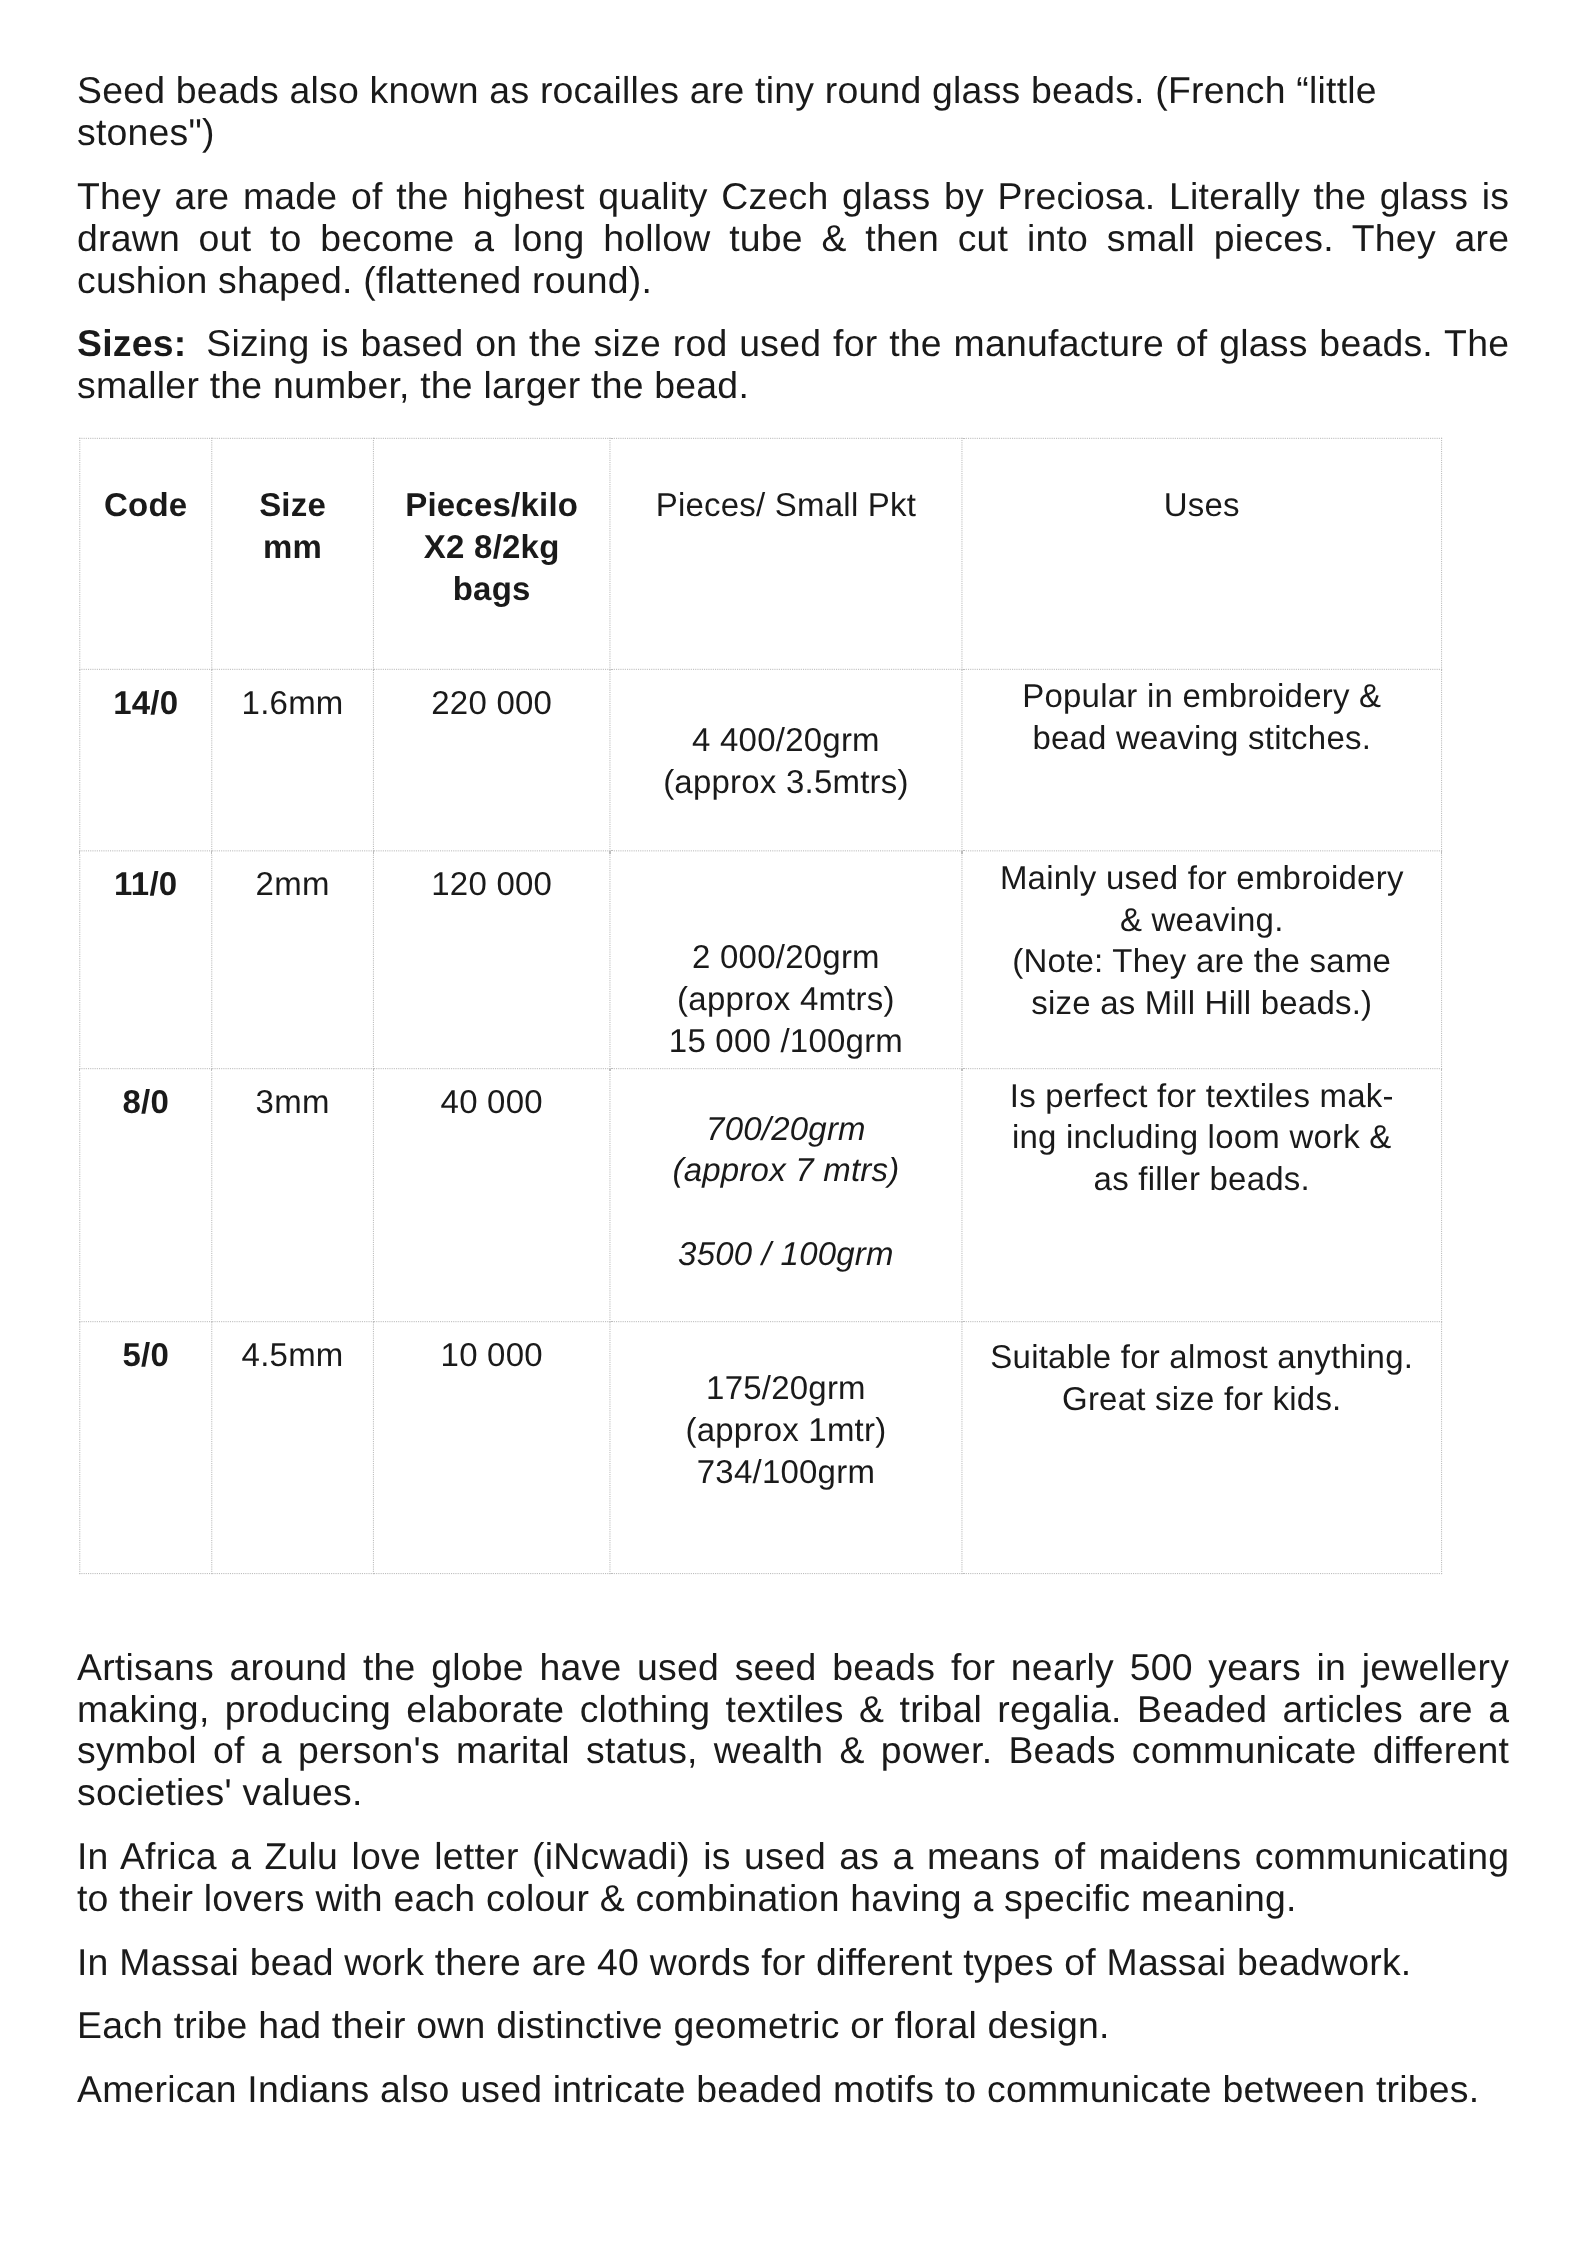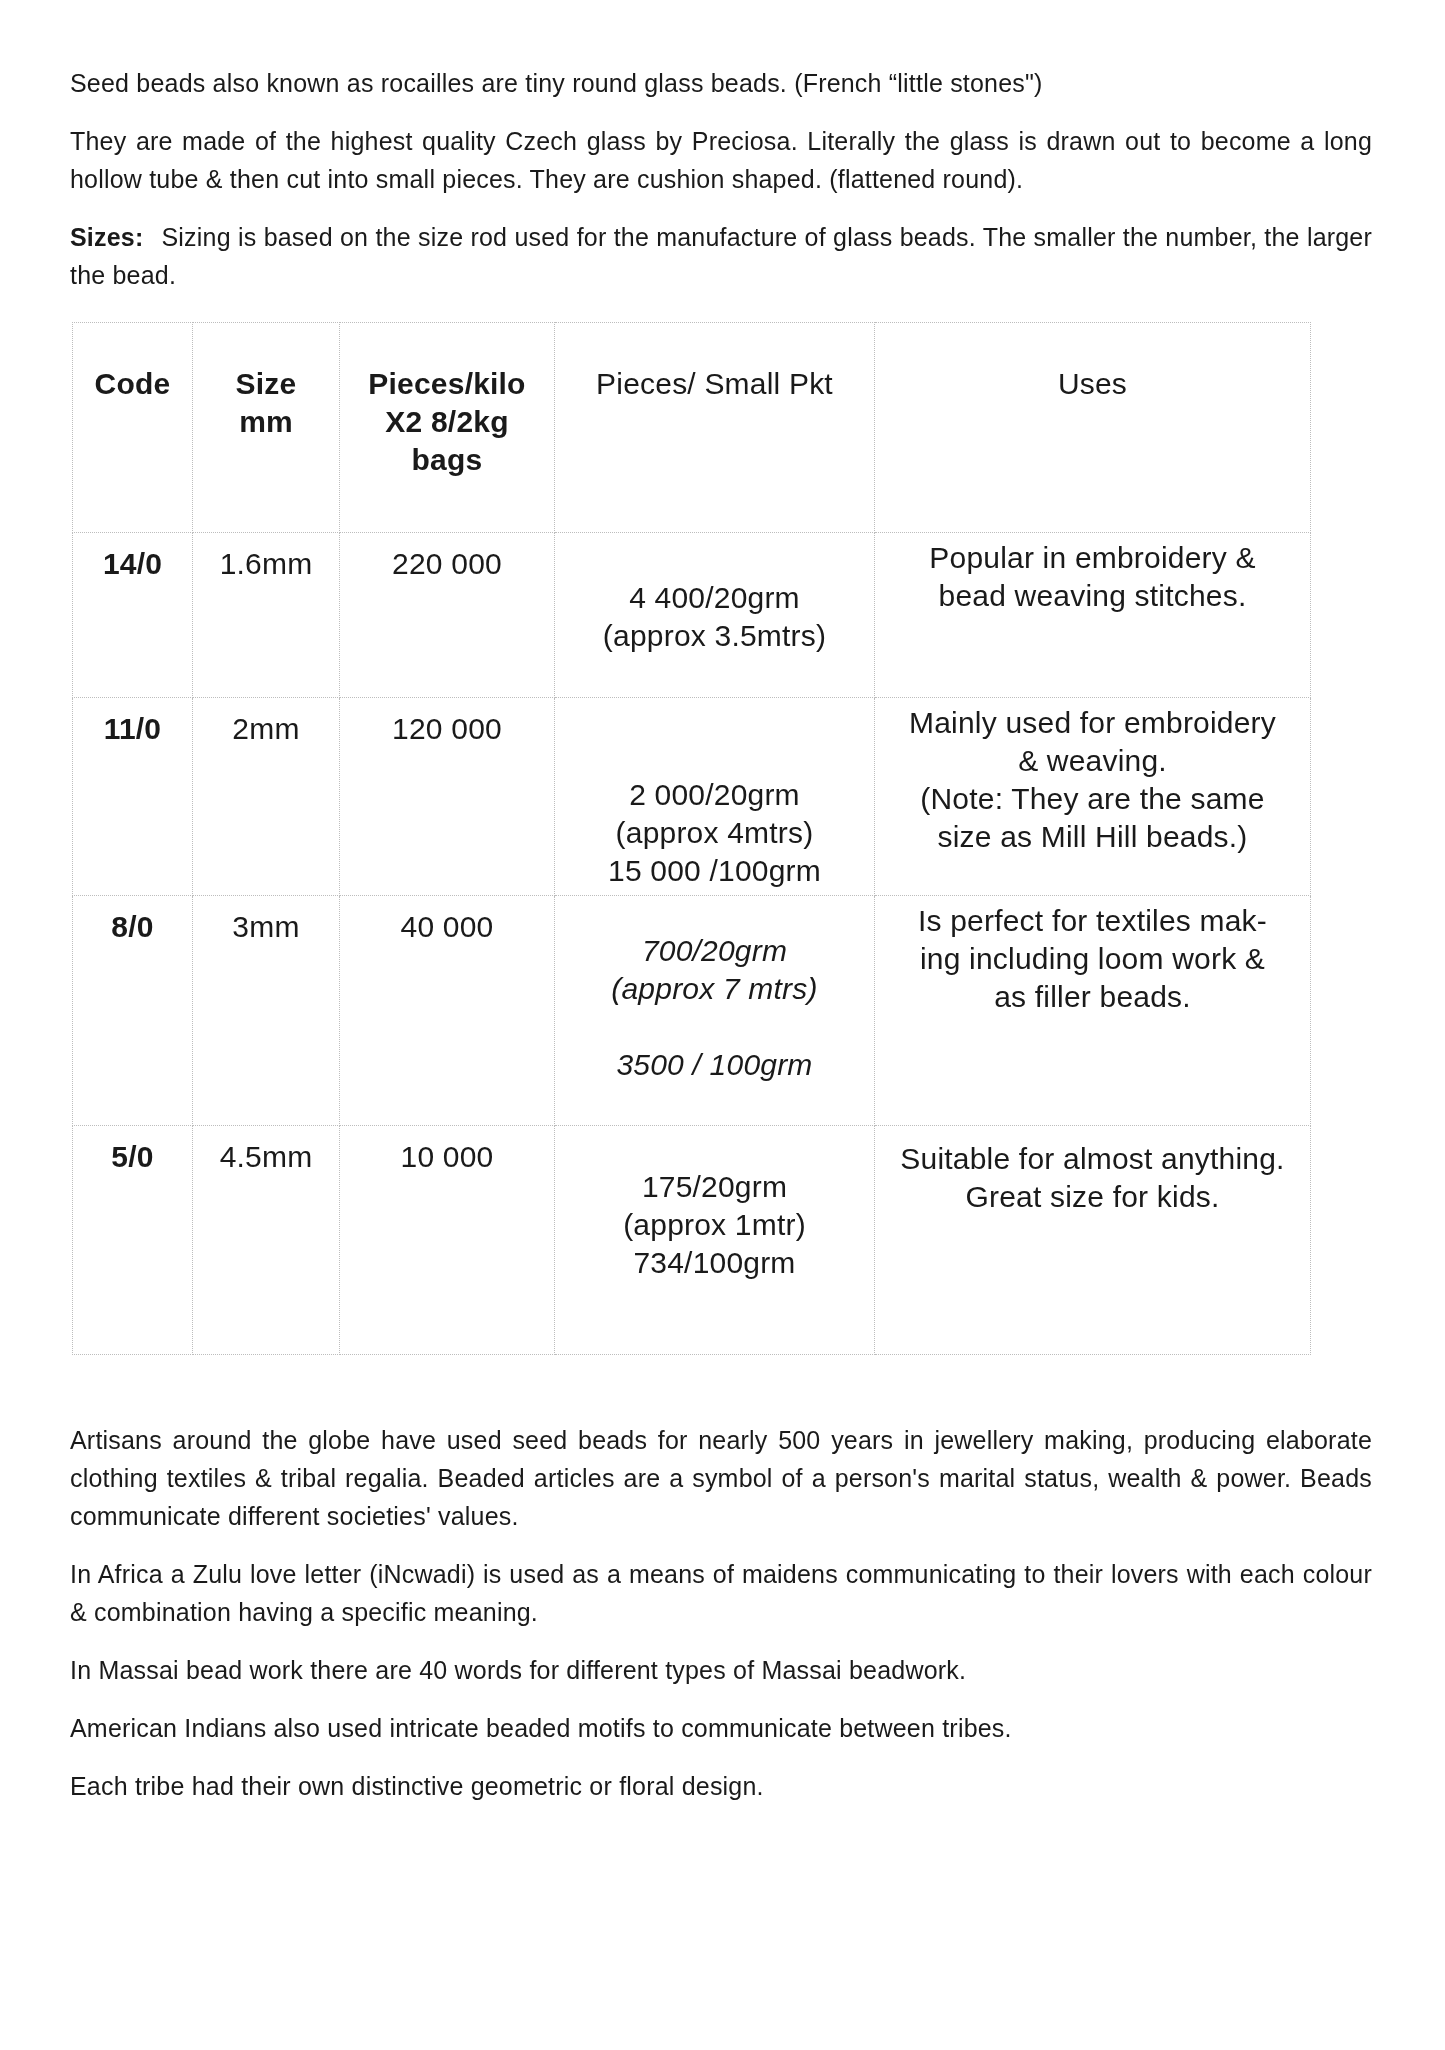--- a/index.html
+++ b/index.html
@@ -5,21 +5,21 @@
   html, body { margin: 0; padding: 0; background: #ffffff; }
   body {
     width: 1445px; height: 2050px;
     font-family: "Liberation Sans", sans-serif;
     color: #1a1a1a;
     overflow: hidden;
   }
   .page { padding: 64px 73px 0 70px; box-sizing: border-box; }
 
   .para {
-    font-size: 25px;
+    font-size: 34px;
     line-height: 38px;
     letter-spacing: 0.2px;
     margin: 0 0 20px 0;
   }
   .justify { text-align: justify; }
   .sizes-lead { font-weight: bold; margin-right: 18px; }
 
   table.bead-table {
     border-collapse: collapse;
     table-layout: fixed;
@@ -189,17 +189,17 @@
     </tr>
   </tbody>
     </table>
 
   <p class="para justify">Artisans around the globe have used seed beads for nearly 500 years in jewellery making, producing elaborate clothing textiles &amp; tribal regalia. Beaded articles are a symbol of a person's marital status, wealth &amp; power. Beads communicate different societies' values.</p>
 
   <p class="para justify">In Africa a Zulu love letter (iNcwadi) is used as a means of maidens communicating to their lovers with each colour &amp; combination having a specific meaning.</p>
 
   <p class="para">In Massai bead work there are 40 words for different types of Massai beadwork.</p>
 
+  <p class="para">Each tribe had their own distinctive geometric or floral design.</p>
+
   <p class="para">American Indians also used intricate beaded motifs to communicate between tribes.</p>
 
-  <p class="para">Each tribe had their own distinctive geometric or floral design.</p>
-
 </div>
 
 </body></html>

